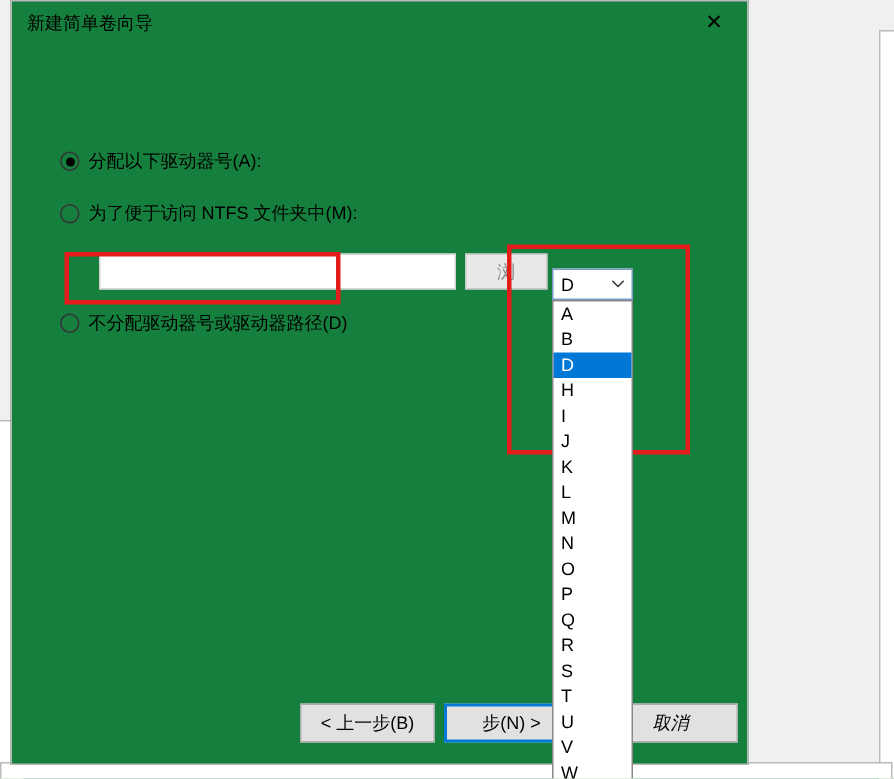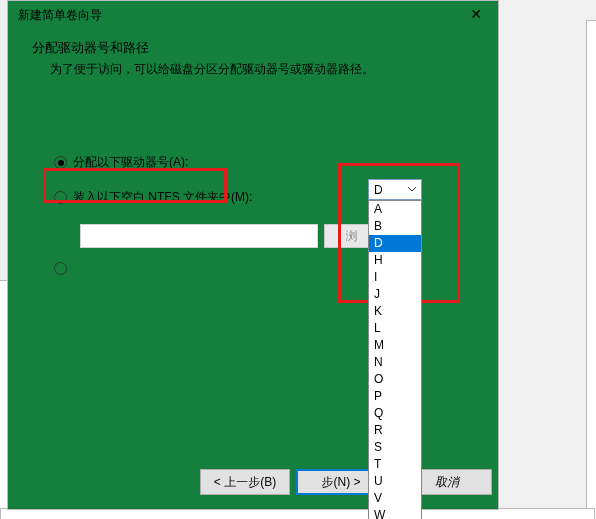--- a/index.html
+++ b/index.html
@@ -4,21 +4,21 @@
 <style>
   * { box-sizing: border-box; font-family: "Microsoft YaHei", "Segoe UI", sans-serif; }
   body { margin: 0; padding: 0; background: #f0f0f0; width: 596px; height: 519px; overflow: hidden; position: relative; }
   .bgwin { position:absolute; background:#fff; border:1px solid #bbb; }
   .dialog { position:absolute; left:7px; top:0; width:492px; height:510px; background:#15803d; border:1px solid #bbb; }
   .titlebar { height:28px; display:flex; align-items:center; justify-content:space-between; padding:0 0 0 10px; font-size:12px; color:#000; }
   .closebtn { width:44px; height:28px; text-align:center; line-height:26px; font-size:14px; font-family:Arial; color:#000; }
   .header { padding:10px 30px 6px 24px; }
   .header-title { font-size:13px; font-weight:400; color:#000; margin-bottom:4px; }
   .header-desc { font-size:12px; color:#000; padding-left:18px; }
-  .content { padding:70px 40px 20px 46px; }
+  .content { padding:70px 40px 20px 32px; }
   .radio-row { display:flex; align-items:center; margin-bottom:18px; font-size:12px; }
   .radio { width:13px; height:13px; border:1px solid #333; border-radius:50%; margin-right:6px; display:flex; align-items:center; justify-content:center; flex-shrink:0; }
   .radio.checked::after { content:""; width:6px; height:6px; background:#000; border-radius:50%; }
   .drive-select-wrap { position:absolute; left:360px; top:178px; }
   .selectbox { width:54px; height:21px; border:1px solid #7a9ac7; background:#fff; display:flex; align-items:center; justify-content:space-between; padding:0 2px 0 5px; font-size:12px; }
   .selectbox .arrow { width:15px; height:100%; display:flex; align-items:center; justify-content:center; }
   .selectbox .arrow svg { display:block; }
   .dropdown { position:absolute; top:21px; left:0; width:54px; background:#fff; border:1px solid #888; font-size:12px; z-index:50; }
   .dropdown-item { padding:0 5px; height:17px; line-height:17px; }
   .dropdown-item.sel { background:#0078d7; color:#fff; }
@@ -36,43 +36,40 @@
 <div class="bgwin" style="width:596px; height:400px; left:-580px; top:280px;"></div>
 <div class="bgwin" style="width:20px; height:500px; left:586px; top:20px;"></div>
 <div class="bgwin" style="width:595px; height:20px; left:0px; top:508px;"></div>
 
 <div class="dialog">
   <div class="titlebar">
     <span>新建简单卷向导</span>
     <div class="closebtn">✕</div>
   </div>
 
-  <div class="header">
-    <div class="header-title">分配驱动器号和路径</div>
-    <div class="header-desc">为了便于访问，可以给磁盘分区分配驱动器号或驱动器路径。</div>
-  </div>
 
   <div class="content">
     <div class="radio-row">
       <span class="radio checked"></span>
       <span>分配以下驱动器号(A):</span>
     </div>
 
     <div class="radio-row" style="margin-top:16px;">
       <span class="radio"></span>
-      <span>装入以下空白 NTFS 文件夹中(M):</span>
+      <span>为了便于访问 NTFS 文件夹中(M):</span>
     </div>
 
     <div class="browse-row">
       <div class="textinput" value=""></div>
       <div class="browsebtn">浏</div>
     </div>
 
     <div class="radio-row" style="margin-top:10px;">
       <span class="radio"></span>
+      <span>不分配驱动器号或驱动器路径(D)</span>
     </div>
   </div>
 
   <div class="drive-select-wrap">
     <div class="selectbox">
       <span>D</span>
       <span class="arrow">
         <svg width="8" height="5" viewBox="0 0 8 5">
             <path d="M0 0 L4 4 L8 0" stroke="#333" fill="none" stroke-width="1"></path>
           </svg>

